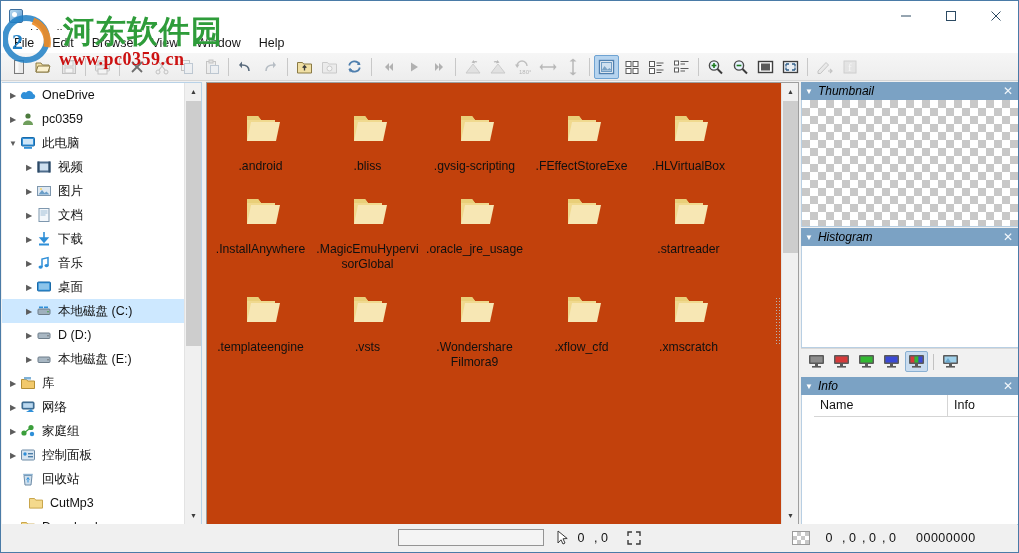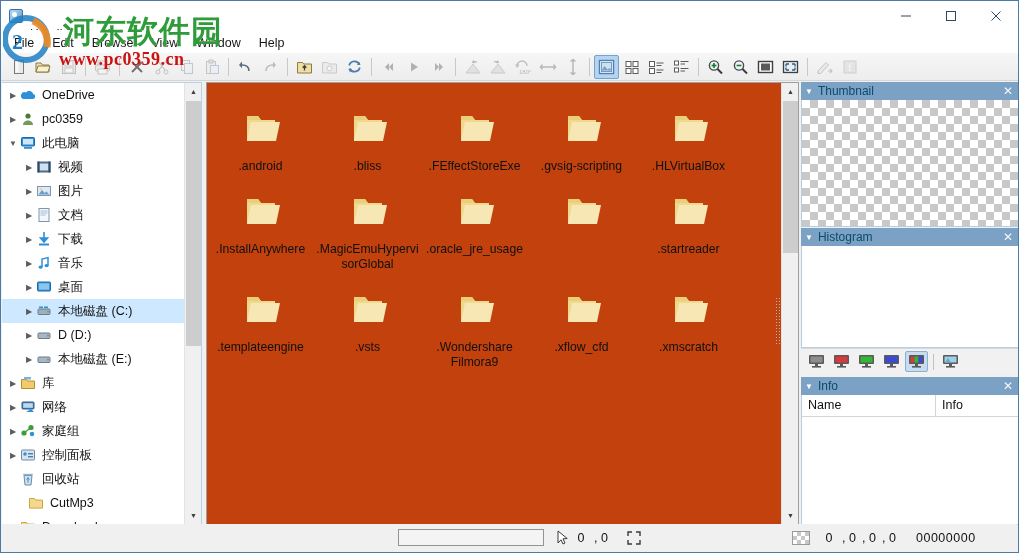--- a/index.html
+++ b/index.html
@@ -140,42 +140,42 @@
   .right-col {
     position: absolute; left: 800px; top: 81px; width: 218px; height: 443px;
   }
   .panel { position: absolute; left: 0; width: 218px; }
   .panel-head {
     height: 18px; background: #7ba2c4; color: #ffffff;
     display: flex; align-items: center; padding: 0 4px;
     font-size: 12px;
   }
   .panel-head .caret { font-size: 8px; margin-right: 5px; }
-  .panel-head .ptitle { flex: 1; color: #0c4a6e; }
+  .panel-head .ptitle { flex: 1; color: #000000; font-style: italic; }
   .panel-head .pclose { font-size: 12px; color: #f2f7fb; width: 14px; text-align: center; }
   .panel-body { background: #ffffff; border: 1px solid #b8cfe3; border-top: none; }
   .checker {
     background-image:
       linear-gradient(45deg,#c8c8c8 25%,transparent 25%,transparent 75%,#c8c8c8 75%),
       linear-gradient(45deg,#c8c8c8 25%,transparent 25%,transparent 75%,#c8c8c8 75%);
     background-size: 16px 16px;
     background-position: 0 0, 8px 8px;
     background-color: #ffffff;
   }
   .hist-tools {
     height: 26px; background: #f1f1f1; border-top: 1px solid #d8d8d8;
     display: flex; align-items: center; padding-left: 4px; gap: 2px;
   }
   .hbtn {
     width: 23px; height: 21px; display: flex; align-items: center; justify-content: center;
     border: 1px solid transparent; border-radius: 2px;
   }
   .hbtn.active { background: #c9dcef; border-color: #8ab0d2; }
   .hsep { width: 1px; height: 16px; background: #c2c2c2; margin: 0 3px; }
-  .info-hdr { height: 22px; display: flex; background: #ffffff; border-bottom: 1px solid #d5d5d5; }
+  .info-hdr { height: 22px; display: flex; background: #ffffff; border-bottom: 1px solid #d5d5d5; margin-left: 12px; }
   .info-hdr > div {
     font-size: 12.5px; color: #111; padding: 3px 6px;
   }
   .info-hdr .c1 { width: 134px; border-right: 1px solid #d5d5d5; }
   .info-hdr .c2 { flex: 1; }
 
   
   .statusbar {
     position: absolute; left: 1px; bottom: 1px; width: 1015px; height: 27px;
     background: #f0f0f0; display: flex; align-items: center;
@@ -681,29 +681,29 @@
                 <path d="M9 9h29l-4 19H5z" fill="#f7e7b4"></path>
               </svg></div>
             <div class="flabel">.bliss</div>
           </div>
           <div class="cell">
             <div class="folder"><svg width="38" height="32" viewBox="0 0 38 32">
                 <path d="M5 3h11l3 4h14v21H5z" fill="#f0d98e"></path>
                 <path d="M5 3h11l3 4H5z" fill="#e9cf79"></path>
                 <path d="M9 9h29l-4 19H5z" fill="#f7e7b4"></path>
               </svg></div>
+            <div class="flabel">.gvsig-scripting</div>
+          </div>
+          <div class="cell">
+            <div class="folder"><svg width="38" height="32" viewBox="0 0 38 32">
+                <path d="M5 3h11l3 4h14v21H5z" fill="#f0d98e"></path>
+                <path d="M5 3h11l3 4H5z" fill="#e9cf79"></path>
+                <path d="M9 9h29l-4 19H5z" fill="#f7e7b4"></path>
+              </svg></div>
             <div class="flabel">.FEffectStoreExe</div>
-          </div>
-          <div class="cell">
-            <div class="folder"><svg width="38" height="32" viewBox="0 0 38 32">
-                <path d="M5 3h11l3 4h14v21H5z" fill="#f0d98e"></path>
-                <path d="M5 3h11l3 4H5z" fill="#e9cf79"></path>
-                <path d="M9 9h29l-4 19H5z" fill="#f7e7b4"></path>
-              </svg></div>
-            <div class="flabel">.gvsig-scripting</div>
           </div>
           <div class="cell">
             <div class="folder"><svg width="38" height="32" viewBox="0 0 38 32">
                 <path d="M5 3h11l3 4h14v21H5z" fill="#f0d98e"></path>
                 <path d="M5 3h11l3 4H5z" fill="#e9cf79"></path>
                 <path d="M9 9h29l-4 19H5z" fill="#f7e7b4"></path>
               </svg></div>
             <div class="flabel">.HLVirtualBox</div>
           </div>
         </div>

